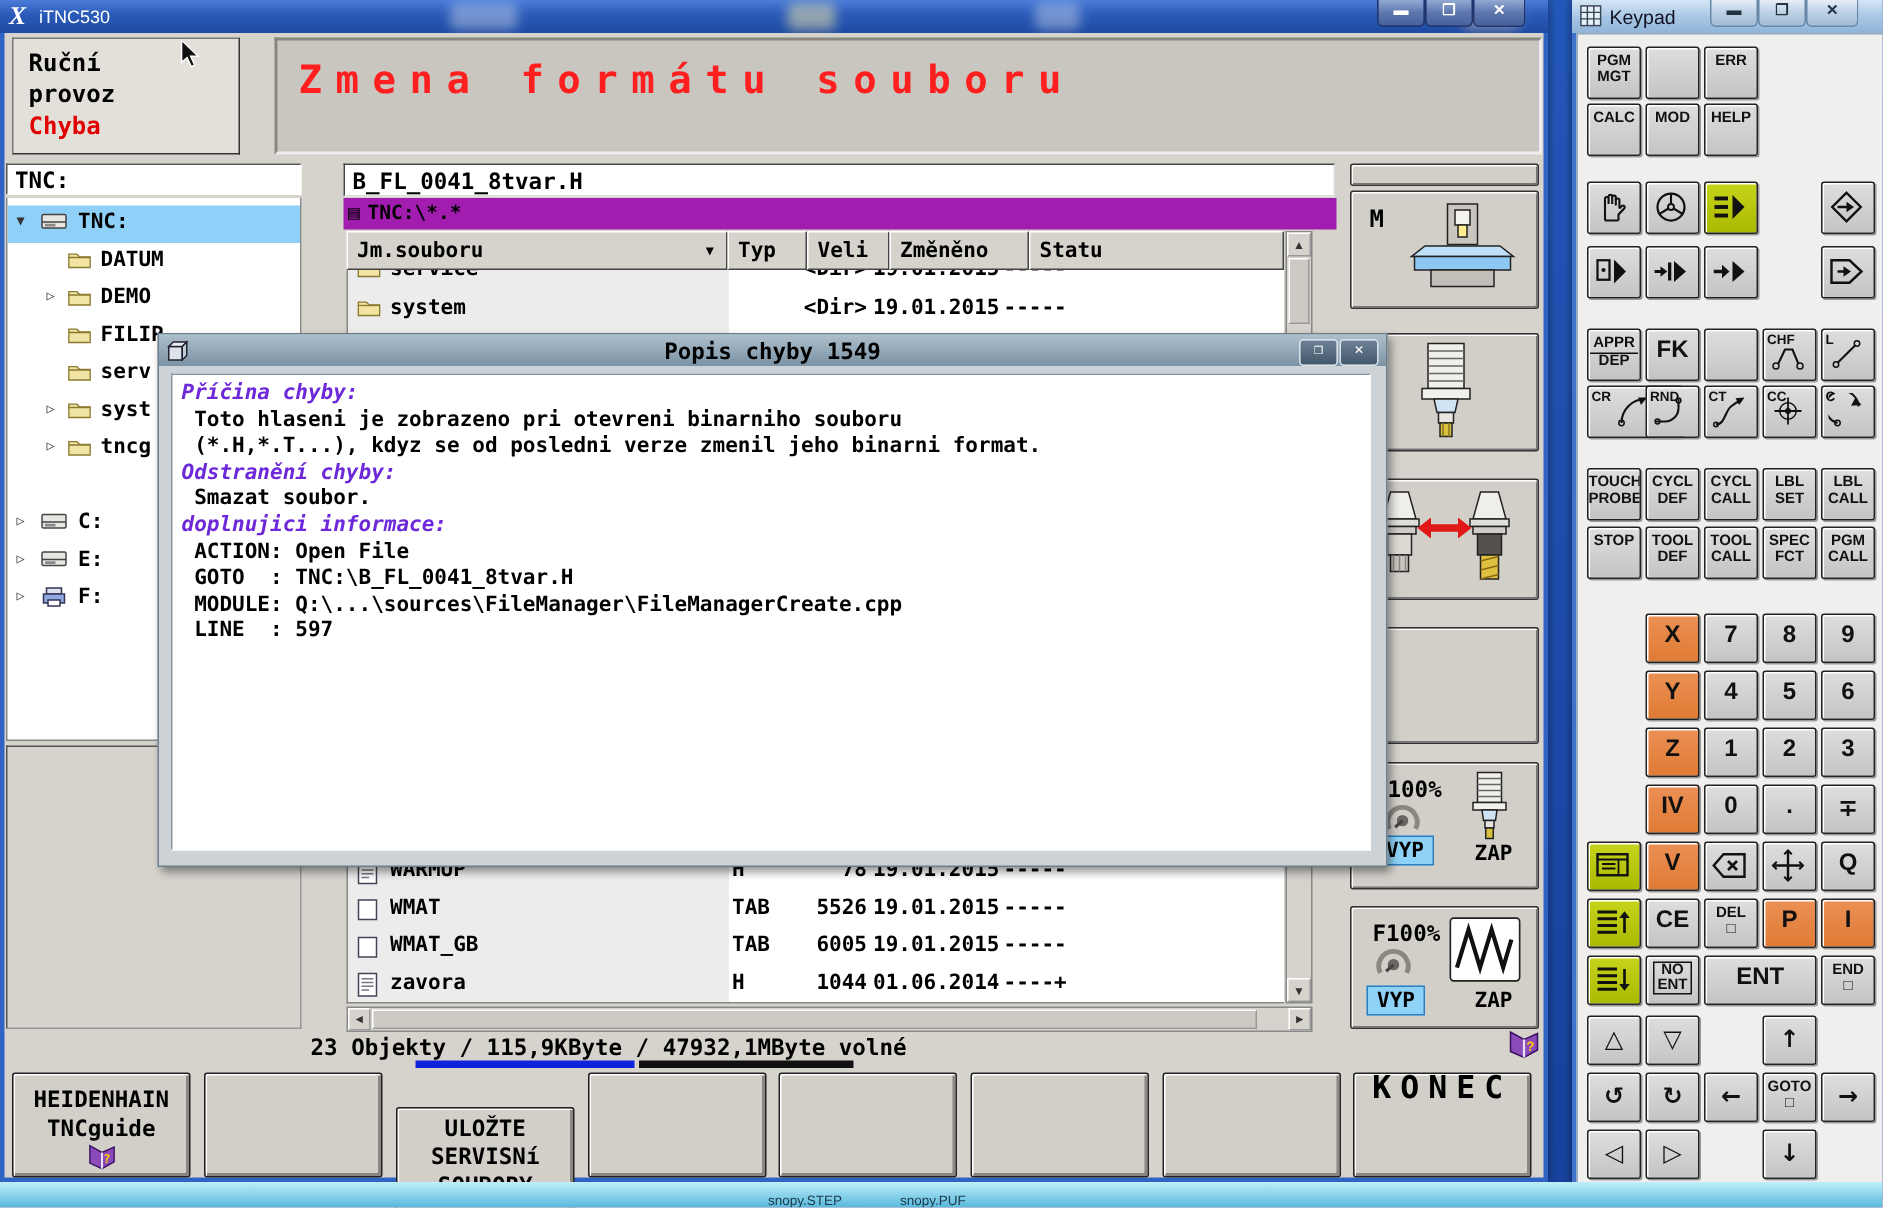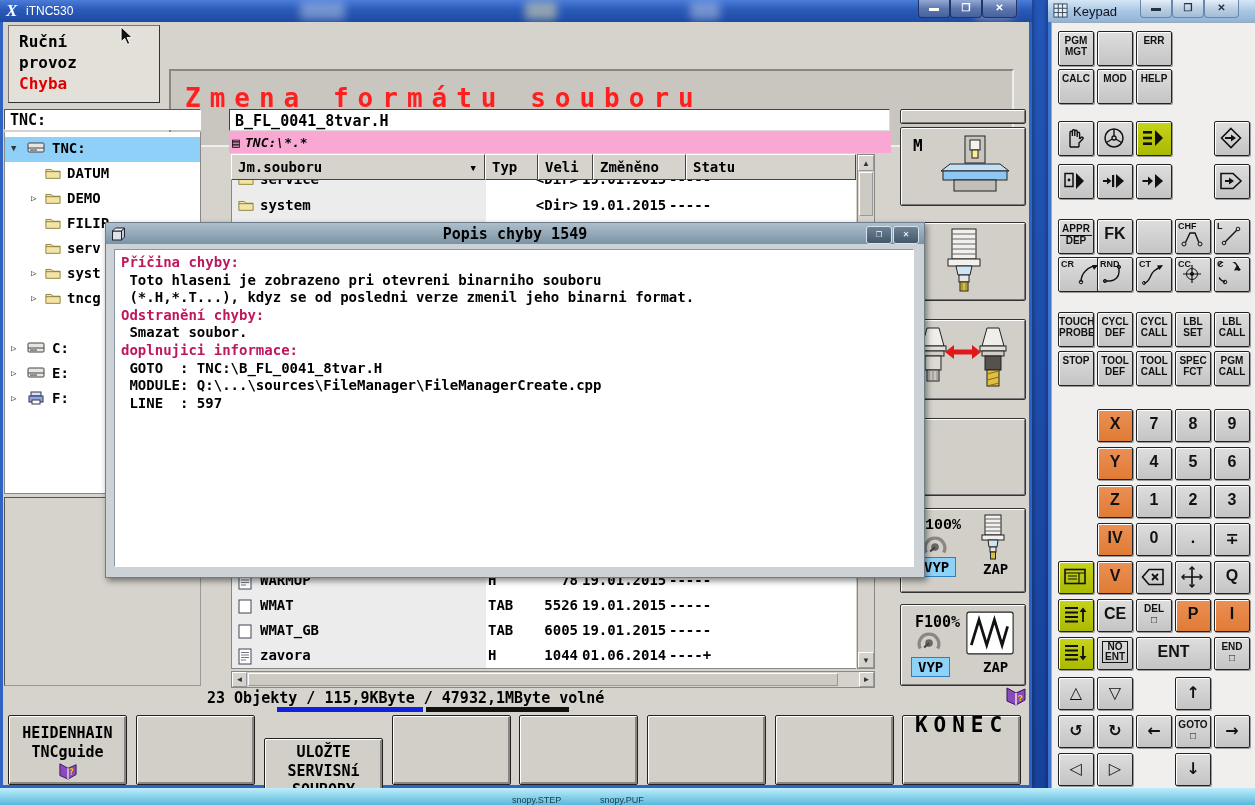--- a/index.html
+++ b/index.html
@@ -22,23 +22,23 @@
     border-top:none;border-radius:0 0 4px 4px;
     background:linear-gradient(#93a9d4,#5d77ad 50%,#46619c);
     color:#fff;font-size:10px;font-weight:bold;text-align:center;line-height:15px;}
   .winbtn.lite{background:linear-gradient(#e6eef8,#bcd0e4 50%,#a2bcd6);
     color:#234;border-color:#6888aa;}
 
   
   #mode-panel{left:8px;top:25px;width:152px;height:78px;background:#e3e0da;
     border:1px solid #777;border-right-color:#333;border-bottom-color:#333;
     font-size:16px;line-height:21px;padding:5px 0 0 10px;box-sizing:border-box;}
-  #error-header{left:169px;top:25px;width:845px;height:78px;background:#c9c6c0;
+  #error-header{left:183px;top:25px;width:845px;height:78px;background:#c9c6c0;
     border:2px solid #8a8781;border-right-color:#eee;border-bottom-color:#eee;
-    box-sizing:border-box;margin-top:44px;}
+    box-sizing:border-box;}
   #error-header .red{color:#ff1f1f;font-size:26px;letter-spacing:9px;
     position:absolute;left:14px;top:12px;white-space:nowrap;}
   .red-txt{color:#e00000;}
 
   
   #tree-header{left:4px;top:109px;width:197px;height:21px;background:#fff;
     border:1px solid #555;border-bottom-color:#fff;border-right-color:#fff;
     font-size:15px;padding:1px 0 0 5px;box-sizing:border-box;}
   #tree-list{left:4px;top:132px;width:197px;height:362px;background:#fff;
     border:1px solid #888;border-top:none;box-sizing:border-box;overflow:hidden;}
@@ -47,22 +47,22 @@
   .tree-row .arr{position:absolute;font-size:9px;color:#333;top:6px;}
   .tree-row .ticon{position:absolute;top:4px;width:18px;height:15px;}
   .tree-row .tlabel{position:absolute;top:3px;white-space:nowrap;}
   #tree-lower{left:4px;top:497px;width:197px;height:189px;background:#d6d3cd;
     border:1px solid #999;border-top-color:#555;border-left-color:#555;box-sizing:border-box;}
 
   
   #fname-field{left:229px;top:109px;width:661px;height:22px;background:#fff;
     border:1px solid #444;border-bottom-color:#ddd;border-right-color:#ddd;
     font-size:15px;padding:2px 0 0 5px;box-sizing:border-box;}
-  #path-bar{left:229px;top:132px;width:662px;height:21px;background:#f9a8d4;
-    font-size:13px;padding:3px 0 0 3px;box-sizing:border-box;font-style:italic;}
+  #path-bar{left:229px;top:132px;width:662px;height:21px;background:#a21caf;
+    font-size:13px;padding:3px 0 0 3px;box-sizing:border-box;}
   #tbl-header{left:231px;top:154px;width:644px;height:26px;background:#d6d3cd;}
   .hcell{position:absolute;top:0;height:26px;box-sizing:border-box;
     border:1px solid #fff;border-right-color:#444;border-bottom-color:#444;
     font-size:14px;padding:4px 0 0 6px;overflow:hidden;white-space:nowrap;}
   .hcell .sortarr{position:absolute;right:8px;top:8px;font-size:9px;}
   #file-rows{left:231px;top:180px;width:625px;height:489px;overflow:hidden;
     border-left:1px solid #888;border-bottom:1px solid #888;box-sizing:border-box;}
   #file-rows .colbg-l{position:absolute;left:0;top:0;width:254px;height:100%;background:#ececec;}
   #file-rows .colbg-r{position:absolute;left:254px;top:0;right:0;height:100%;background:#fff;}
   .frow{position:absolute;left:0;width:100%;height:25px;font-size:14px;}
@@ -110,21 +110,21 @@
     font-size:15px;padding-top:2px;box-sizing:border-box;}
   .dlgbtn{position:absolute;top:3px;width:24px;height:16px;border:1px solid #d8e2ea;
     border-radius:3px;background:linear-gradient(#6d8294,#42586a);color:#fff;
     font-size:10px;font-weight:bold;text-align:center;line-height:14px;}
   #dlg-dots{position:absolute;left:50%;top:23px;transform:translateX(-50%);
     font-size:9px;color:#556;letter-spacing:2px;}
   #dlg-content{position:absolute;left:8px;top:26px;width:800px;height:318px;background:#fff;
     border:1px solid #8a98a4;border-bottom-color:#fff;border-right-color:#fff;
     font-size:14px;line-height:17.6px;padding:4px 0 0 6px;box-sizing:border-box;overflow:hidden;}
   .dlg-line{white-space:pre;}
-  .dlg-line.header{color:#be185d;}
+  .dlg-line.header{color:#6d28d9;font-style:italic;}
 
   
   #keypad-win{left:1038px;top:0;width:215px;height:799px;background:#3e74cc;
     box-shadow:0 0 6px rgba(0,0,0,.5);margin-left:10px;}
   #keypad-title{position:absolute;left:0;top:0;width:100%;height:22px;
     background:linear-gradient(#d5e6f5,#a9c7e4 50%,#8fb4d8);color:#112;font-size:13px;}
   #keypad-client{position:absolute;left:3px;top:22px;width:209px;height:774px;
     background:#f0efed;border:1px solid #9ab;box-sizing:border-box;}
   .key{position:absolute;width:34px;border:1px solid #222;border-radius:2px;
     background:linear-gradient(#dedede,#c4c4c4);
@@ -426,21 +426,21 @@
           <path d="M86 50 l12 -3 M86 56 l12 -3 M86 62 l12 -3" stroke="#8a6a10" fill="none"></path>
         </g>
         <path d="M50 28 H74" stroke="#e01818" stroke-width="5"></path>
         <polygon points="44,28 53,21 53,35" fill="#e01818"></polygon>
         <polygon points="80,28 71,21 71,35" fill="#e01818"></polygon>
       </svg>
     </div>
     <div class="mbtn" style="top:418px;height:76px;"></div>
 
     <div class="mbtn" style="top:508px;height:83px;">
-      <span class="ovr-label" style="left:24px;top:8px;font-family:Liberation Mono, monospace;">100%</span>
+      <span class="ovr-label" style="left:24px;top:8px;">100%</span>
       <svg class="abs" style="left:22px;top:26px;" width="24" height="22" viewBox="0 0 22 20">
         <path d="M3 16 A9 9 0 1 1 19 16" fill="none" stroke="#8a8781" stroke-width="3"></path>
         <circle cx="11" cy="11" r="3.5" fill="#6a6762"></circle>
           <path d="M11 11 L6.5 15" stroke="#444" stroke-width="2"></path>
       </svg>
       <svg class="abs" style="left:72px;top:4px;" width="40" height="50" viewBox="0 0 40 50">
         <rect x="12" y="2" width="16" height="20" fill="#f2f0ec" stroke="#222"></rect>
         <path d="M12 6 h16 M12 10 h16 M12 14 h16 M12 18 h16" stroke="#666" fill="none"></path>
         <rect x="9" y="22" width="22" height="5" fill="#f2f0ec" stroke="#222"></rect>
         <polygon points="15,27 25,27 24,34 16,34" fill="#cfe4f4" stroke="#222"></polygon>
@@ -505,20 +505,21 @@
       <span class="dlgbtn" style="right:5px;">✕</span>
     </div>
     <div id="dlg-dots">·······</div>
     <div id="dlg-content" class="mono">
         <div class="dlg-line header">Příčina chyby:</div>
         <div class="dlg-line body"> Toto hlaseni je zobrazeno pri otevreni binarniho souboru</div>
         <div class="dlg-line body"> (*.H,*.T...), kdyz se od posledni verze zmenil jeho binarni format.</div>
         <div class="dlg-line header">Odstranění chyby:</div>
         <div class="dlg-line body"> Smazat soubor.</div>
         <div class="dlg-line header">doplnujici informace:</div>
+        <div class="dlg-line body"> ACTION: Open File</div>
         <div class="dlg-line body"> GOTO  : TNC:\B_FL_0041_8tvar.H</div>
         <div class="dlg-line body"> MODULE: Q:\...\sources\FileManager\FileManagerCreate.cpp</div>
         <div class="dlg-line body"> LINE  : 597</div>
       </div>
   </div>
 
   <div id="keypad-win" class="abs">
     <div id="keypad-title">
       <svg class="abs" style="left:5px;top:3px;" width="15" height="15" viewBox="0 0 16 16">
         <rect x="1" y="1" width="14" height="14" fill="#e8eef6" stroke="#345"></rect>

